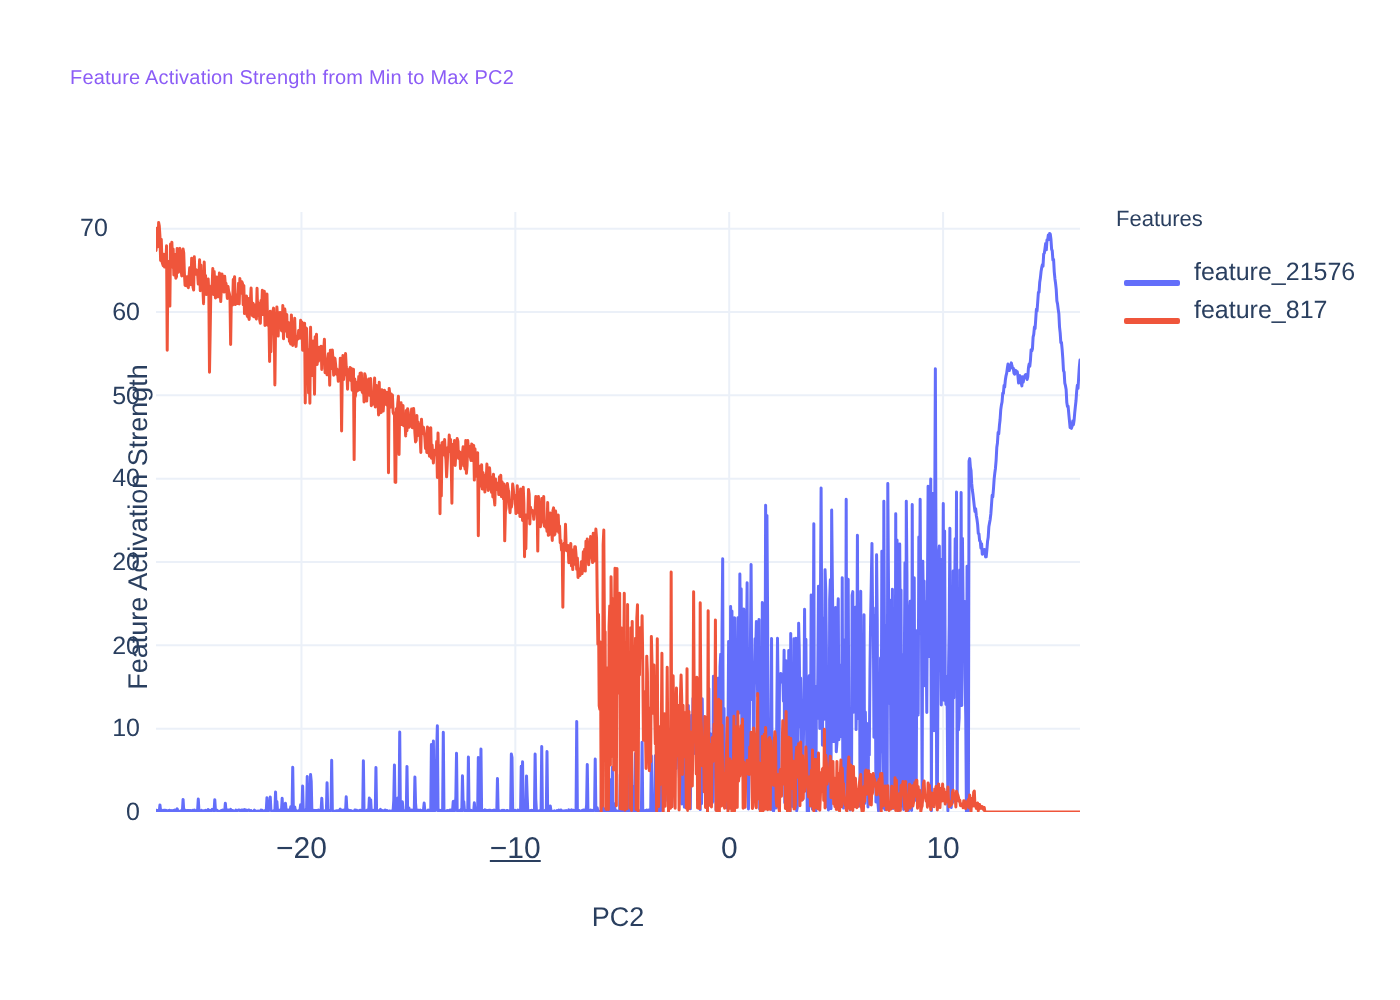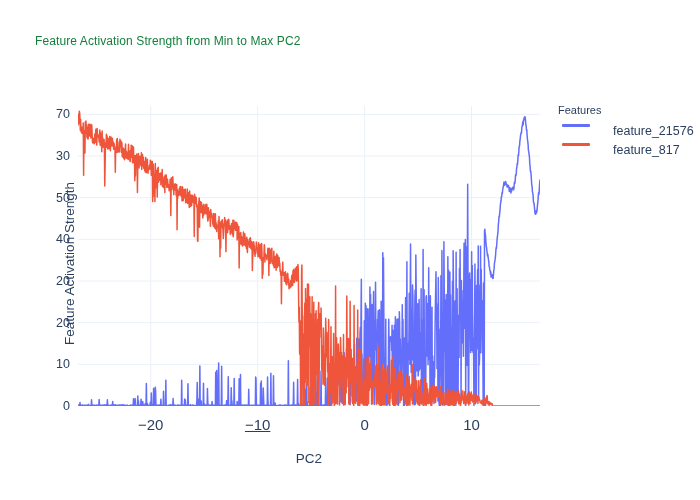--- a/index.html
+++ b/index.html
@@ -16,22 +16,22 @@
   #figure {
     position: relative;
     width: 700px;
     height: 500px;
     background: #ffffff;
   }
   #chart-title {
     position: absolute;
     left: 35px;
     top: 34px;
-    font-size: 12px;
-    color: #15803d;
+    font-size: 10px;
+    color: #8b5cf6;
     white-space: nowrap;
     letter-spacing: 0.1px;
   }
   #plot-area {
     position: absolute;
     left: 78px;
     top: 106px;
     width: 462px;
     height: 300px;
     background: #ffffff;
@@ -87,24 +87,23 @@
     width: 136px;
   }
   #legend-title {
     font-size: 11px;
     color: #2a3f5f;
     margin-bottom: 8px;
     white-space: nowrap;
   }
   .legend-item {
     display: flex;
-    align-items: flex-start;
+    align-items: flex-end;
     height: 19px;
     margin-left: 4px;
-    gap: 16px;
   }
   .legend-swatch {
     width: 28px;
     height: 3px;
     border-radius: 1px;
     margin-right: 7px;
     flex: none;
   }
   .legend-label {
     font-size: 12.5px;
@@ -154,22 +153,22 @@
           <line y1="300" y2="304" x1="393.5555555555555" x2="393.5555555555555" stroke="#c6d0e0" stroke-width="1"></line>
         </g>
     </svg>
     <div id="ytick-layer">
         <div class="ytick-label" style="left: -54px; top: 300px;">0</div>
         <div class="ytick-label" style="left: -54px; top: 258.333px;">10</div>
         <div class="ytick-label" style="left: -54px; top: 216.667px;">20</div>
         <div class="ytick-label" style="left: -54px; top: 175px;">20</div>
         <div class="ytick-label" style="left: -54px; top: 133.333px;">40</div>
         <div class="ytick-label" style="left: -54px; top: 91.6667px;">50</div>
-        <div class="ytick-label" style="left: -54px; top: 50px;">30</div>
-        <div class="ytick-label" style="left: -54px; top: 8.33333px;">70</div>
+        <div class="ytick-label" style="left: -54px; top: 50px;">60</div>
+        <div class="ytick-label" style="left: -54px; top: 8.33333px; text-align: center;">70</div>
       </div>
     <div id="xtick-layer">
         <div class="xtick-label" style="left: 72.7222px; top: 310px;">−20</div>
         <div class="xtick-label" style="left: 179.667px; top: 310px; text-decoration: underline;">−10</div>
         <div class="xtick-label" style="left: 286.611px; top: 310px;">0</div>
         <div class="xtick-label" style="left: 393.556px; top: 310px;">10</div>
       </div>
     <div id="yaxis-title">Feature Activation Strength</div>
     <div id="xaxis-title">PC2</div>
   </div>

